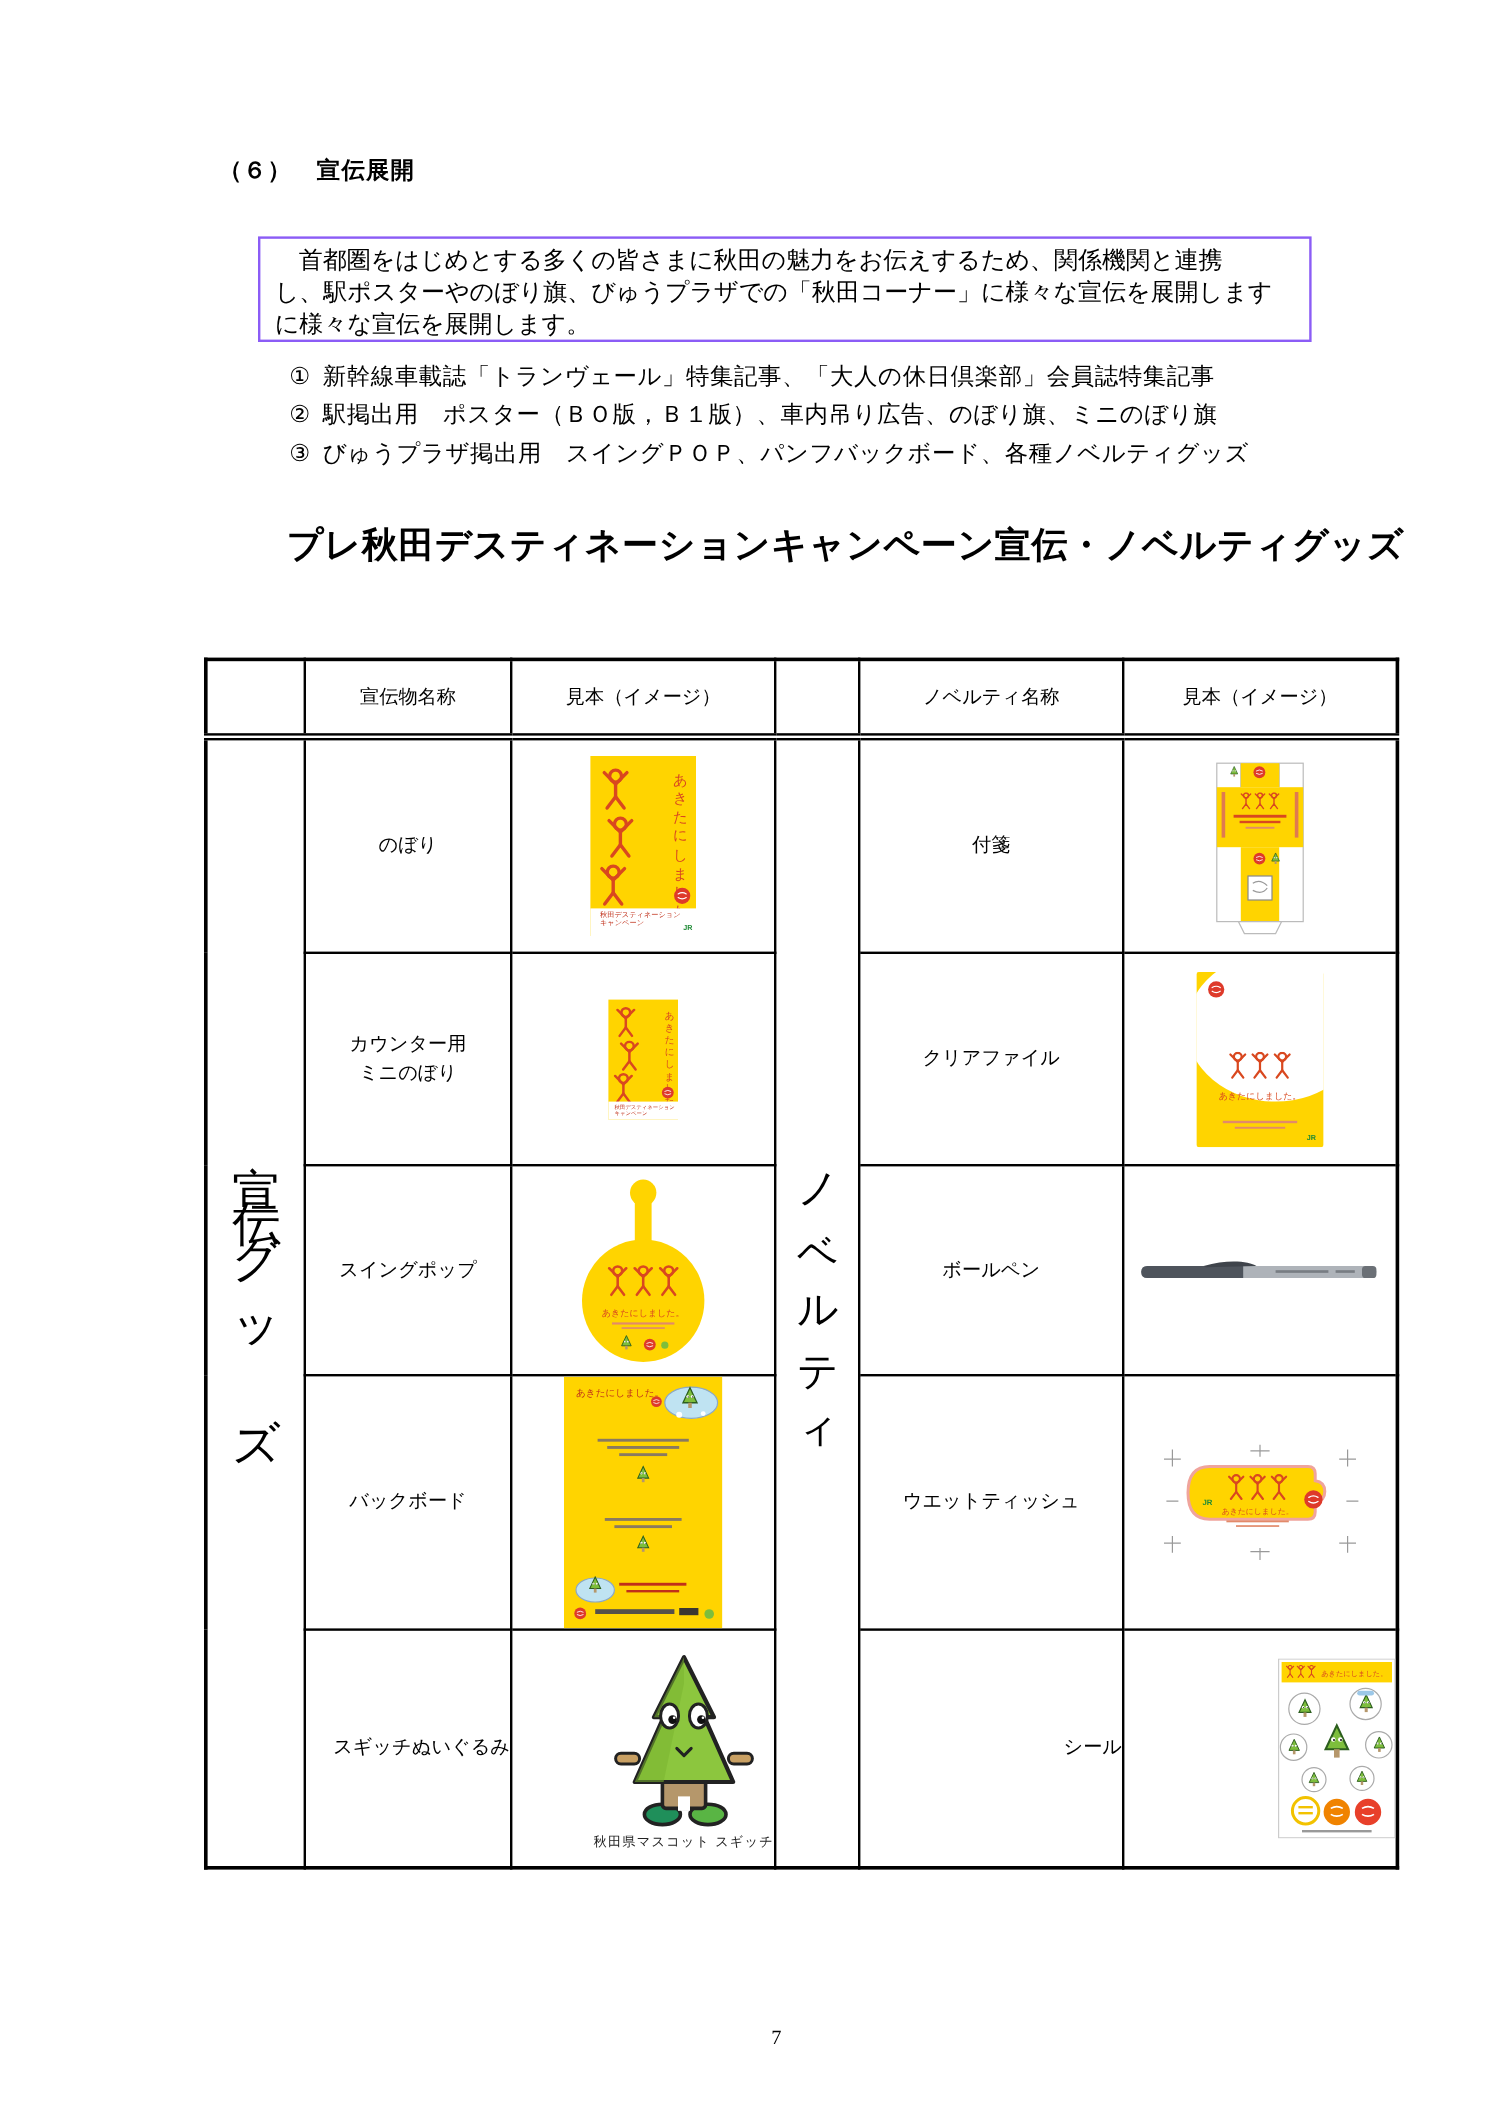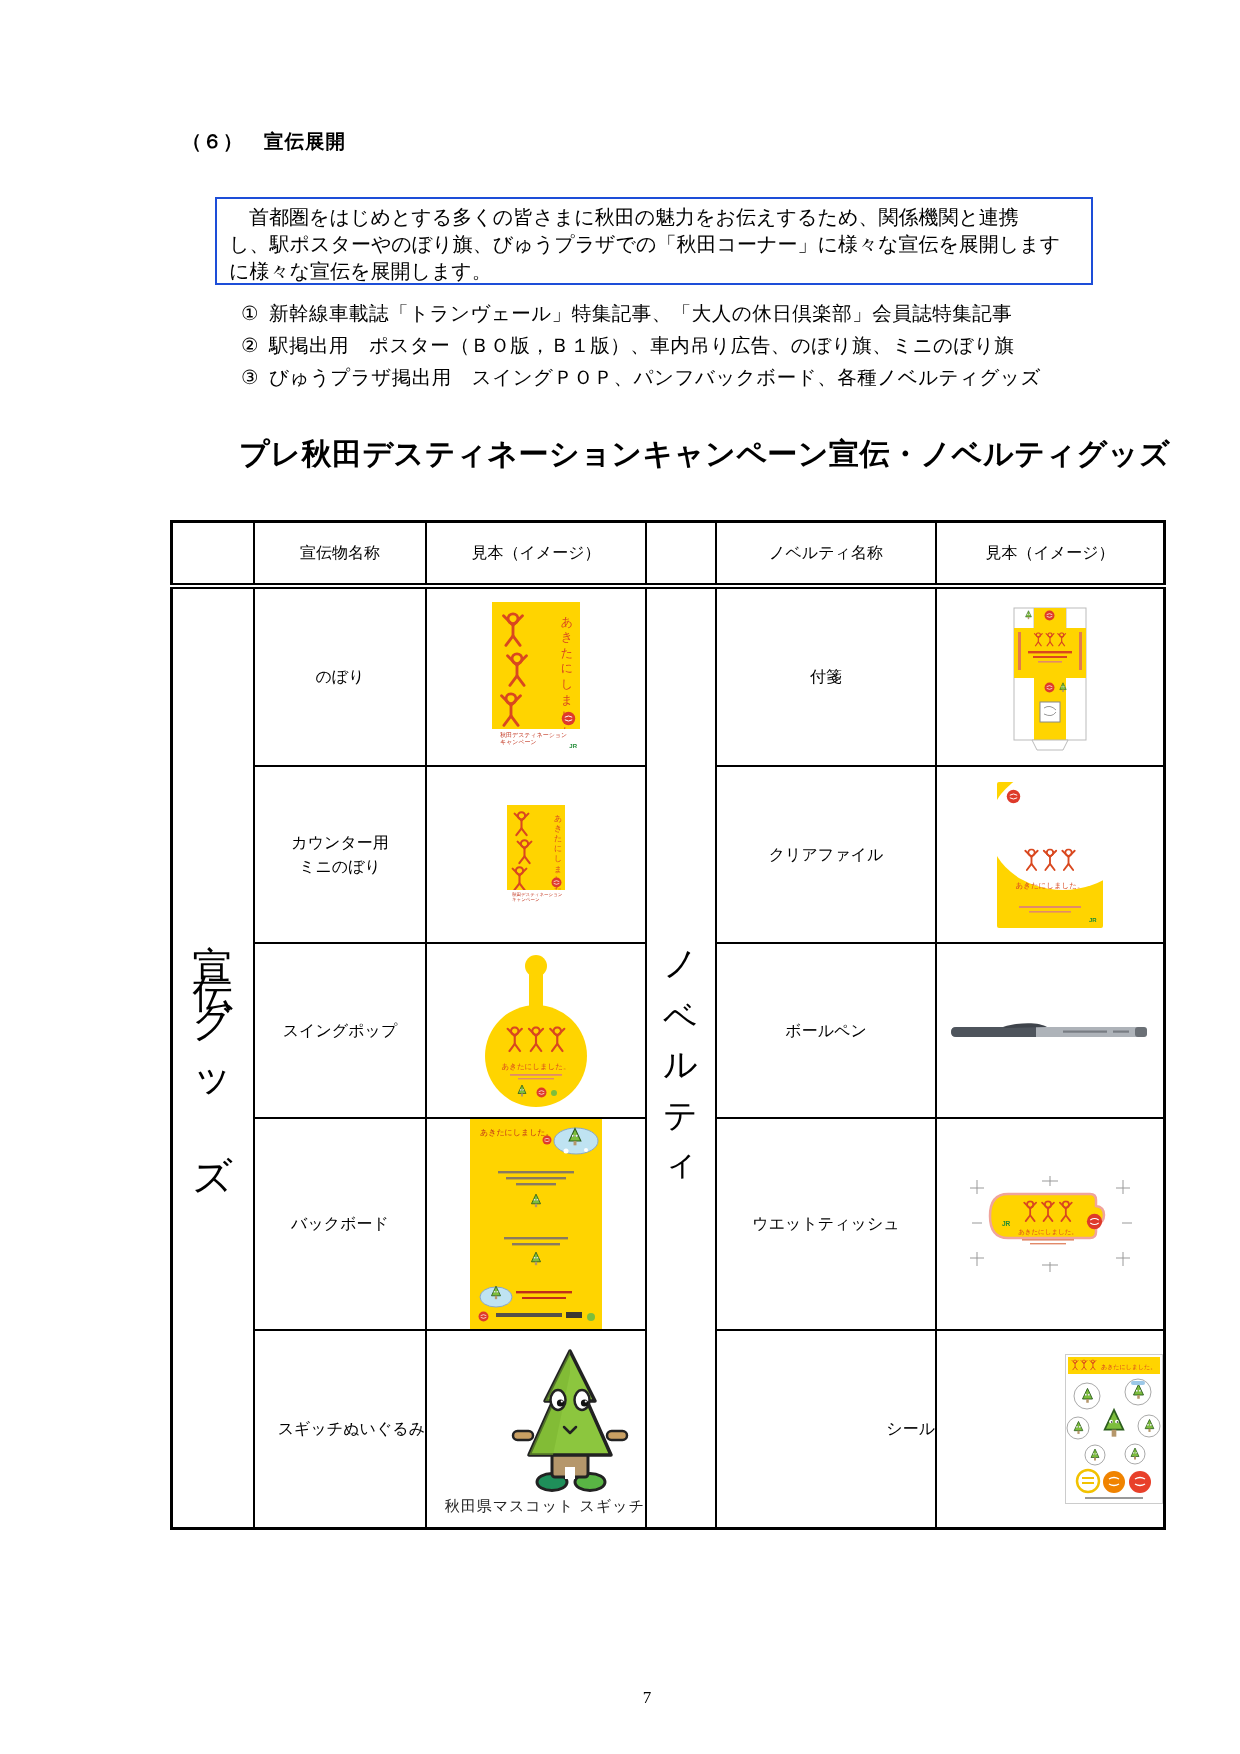--- a/index.html
+++ b/index.html
@@ -7,55 +7,55 @@
     width:1240px;height:1754px;background:#fff;color:#000;
     font-family:"Liberation Sans",sans-serif;position:relative;overflow:hidden;
   }
   .abs{position:absolute;margin-left:27px;}
 
   
   .h1{left:155px;top:128px;font-size:19.5px;font-weight:bold;letter-spacing:1px;}
 
   
   .introbox{
-    left:188px;top:197px;width:878px;height:88px;border:2px solid #1d4ed8;
+    left:188px;top:197px;width:878px;height:88px;border:2px solid #8b5cf6;
     box-sizing:border-box;padding:5px 10px 0 12px;font-size:20px;line-height:27px;
   }
   .introbox div{white-space:pre;}
 
   
   .numlist{left:214px;top:300px;font-size:19.5px;}
   .numlist .li{display:flex;align-items:baseline;height:32px;}
   .numlist .mk{width:28px;flex:none;}
   .numlist .tx{letter-spacing:0.5px;}
 
   
   .tbltitle{left:212px;top:434px;font-size:30px;font-weight:bold;letter-spacing:0.5px;}
 
   
-  .tblwrap{left:143px;top:520px;}
+  .tblwrap{left:143px;top:548px;}
   table.main{border-collapse:collapse;table-layout:fixed;border:3px solid #000;}
   table.main td{border:2px solid #000;text-align:center;vertical-align:middle;padding:0;overflow:hidden;}
   tr.head td{height:60px;font-size:16px;border-bottom:6px double #000;}
   td.cA{width:64px;} td.cB{width:170px;} td.cC{width:218px;}
   td.cD{width:64px;} td.cE{width:218px;} td.cF{width:226px;}
   .name{font-size:16px;white-space:pre-line;line-height:24px;}
   .vlab span{display:inline-block;writing-mode:vertical-rl;text-orientation:mixed;line-height:1;}
   .vlab-l span{font-size:40px;letter-spacing:30px;font-weight:500;}
   .vlab-r span{font-size:34px;letter-spacing:13px;font-weight:500;}
   tr.r1 td{height:176px;} tr.r2 td{height:175px;} tr.r3 td{height:173px;}
   tr.r4 td{height:175px;} tr.r5 td{height:196px;text-align:right;}
 
   
   .art{position:relative;display:inline-block;vertical-align:middle;}
   .yel{background:#FFD400;}
   .vtext{writing-mode:vertical-rl;text-orientation:upright;line-height:1;color:#D9481F;}
   svg{display:block;}
   .art svg{position:absolute;}
-  .caption{font-size:15px;color:#222;margin-top:2px;letter-spacing:1px;}
+  .caption{font-size:11px;color:#222;margin-top:2px;letter-spacing:1px;}
 
   
   .nobori{width:88px;height:150px;}
   .nobori .vtext{position:absolute;right:7px;top:6px;font-size:12px;letter-spacing:2px;}
   .nb-strip{position:absolute;left:0;bottom:0;width:100%;height:23px;background:#fff;
     font-size:6px;color:#C0301A;text-align:left;padding:3px 0 0 8px;box-sizing:border-box;line-height:7px;}
   .mininobori{width:58px;height:100px;}
   .mininobori .vtext{position:absolute;right:4px;top:4px;font-size:8px;letter-spacing:1px;}
   .mn-strip{position:absolute;left:0;bottom:0;width:100%;height:15px;background:#fff;
     font-size:4.5px;color:#C0301A;text-align:left;padding:2px 0 0 5px;box-sizing:border-box;line-height:5px;}

